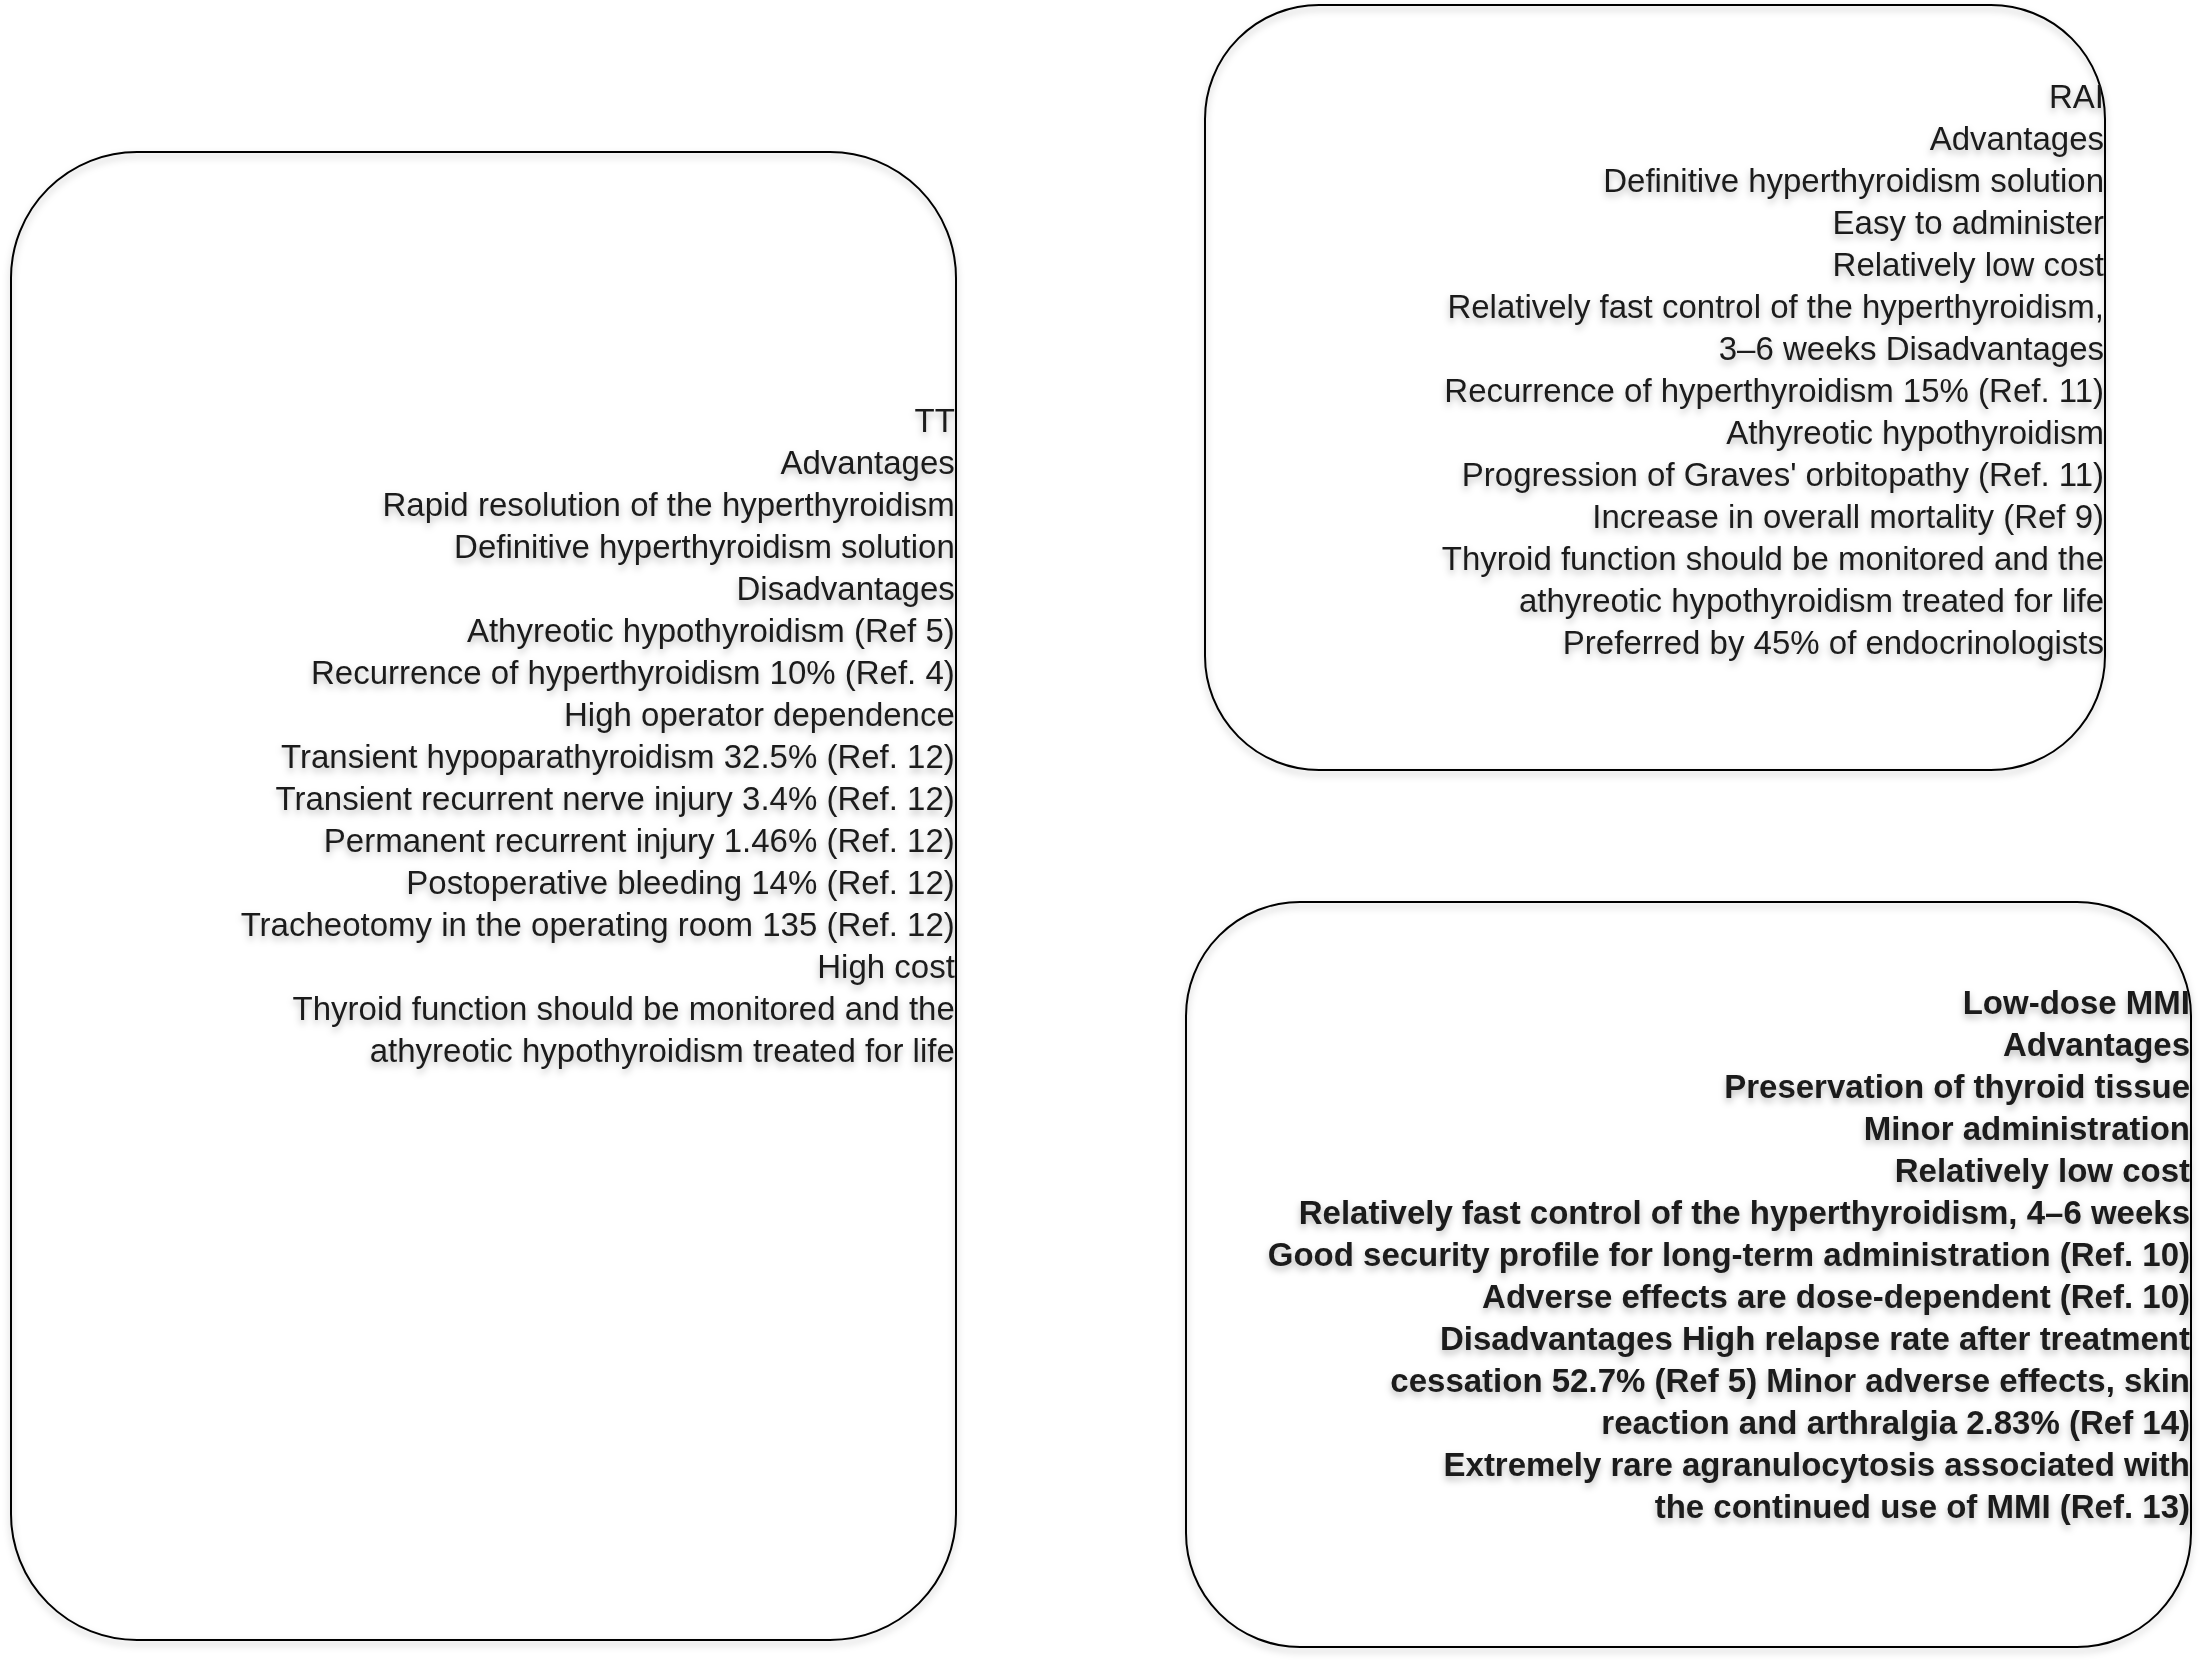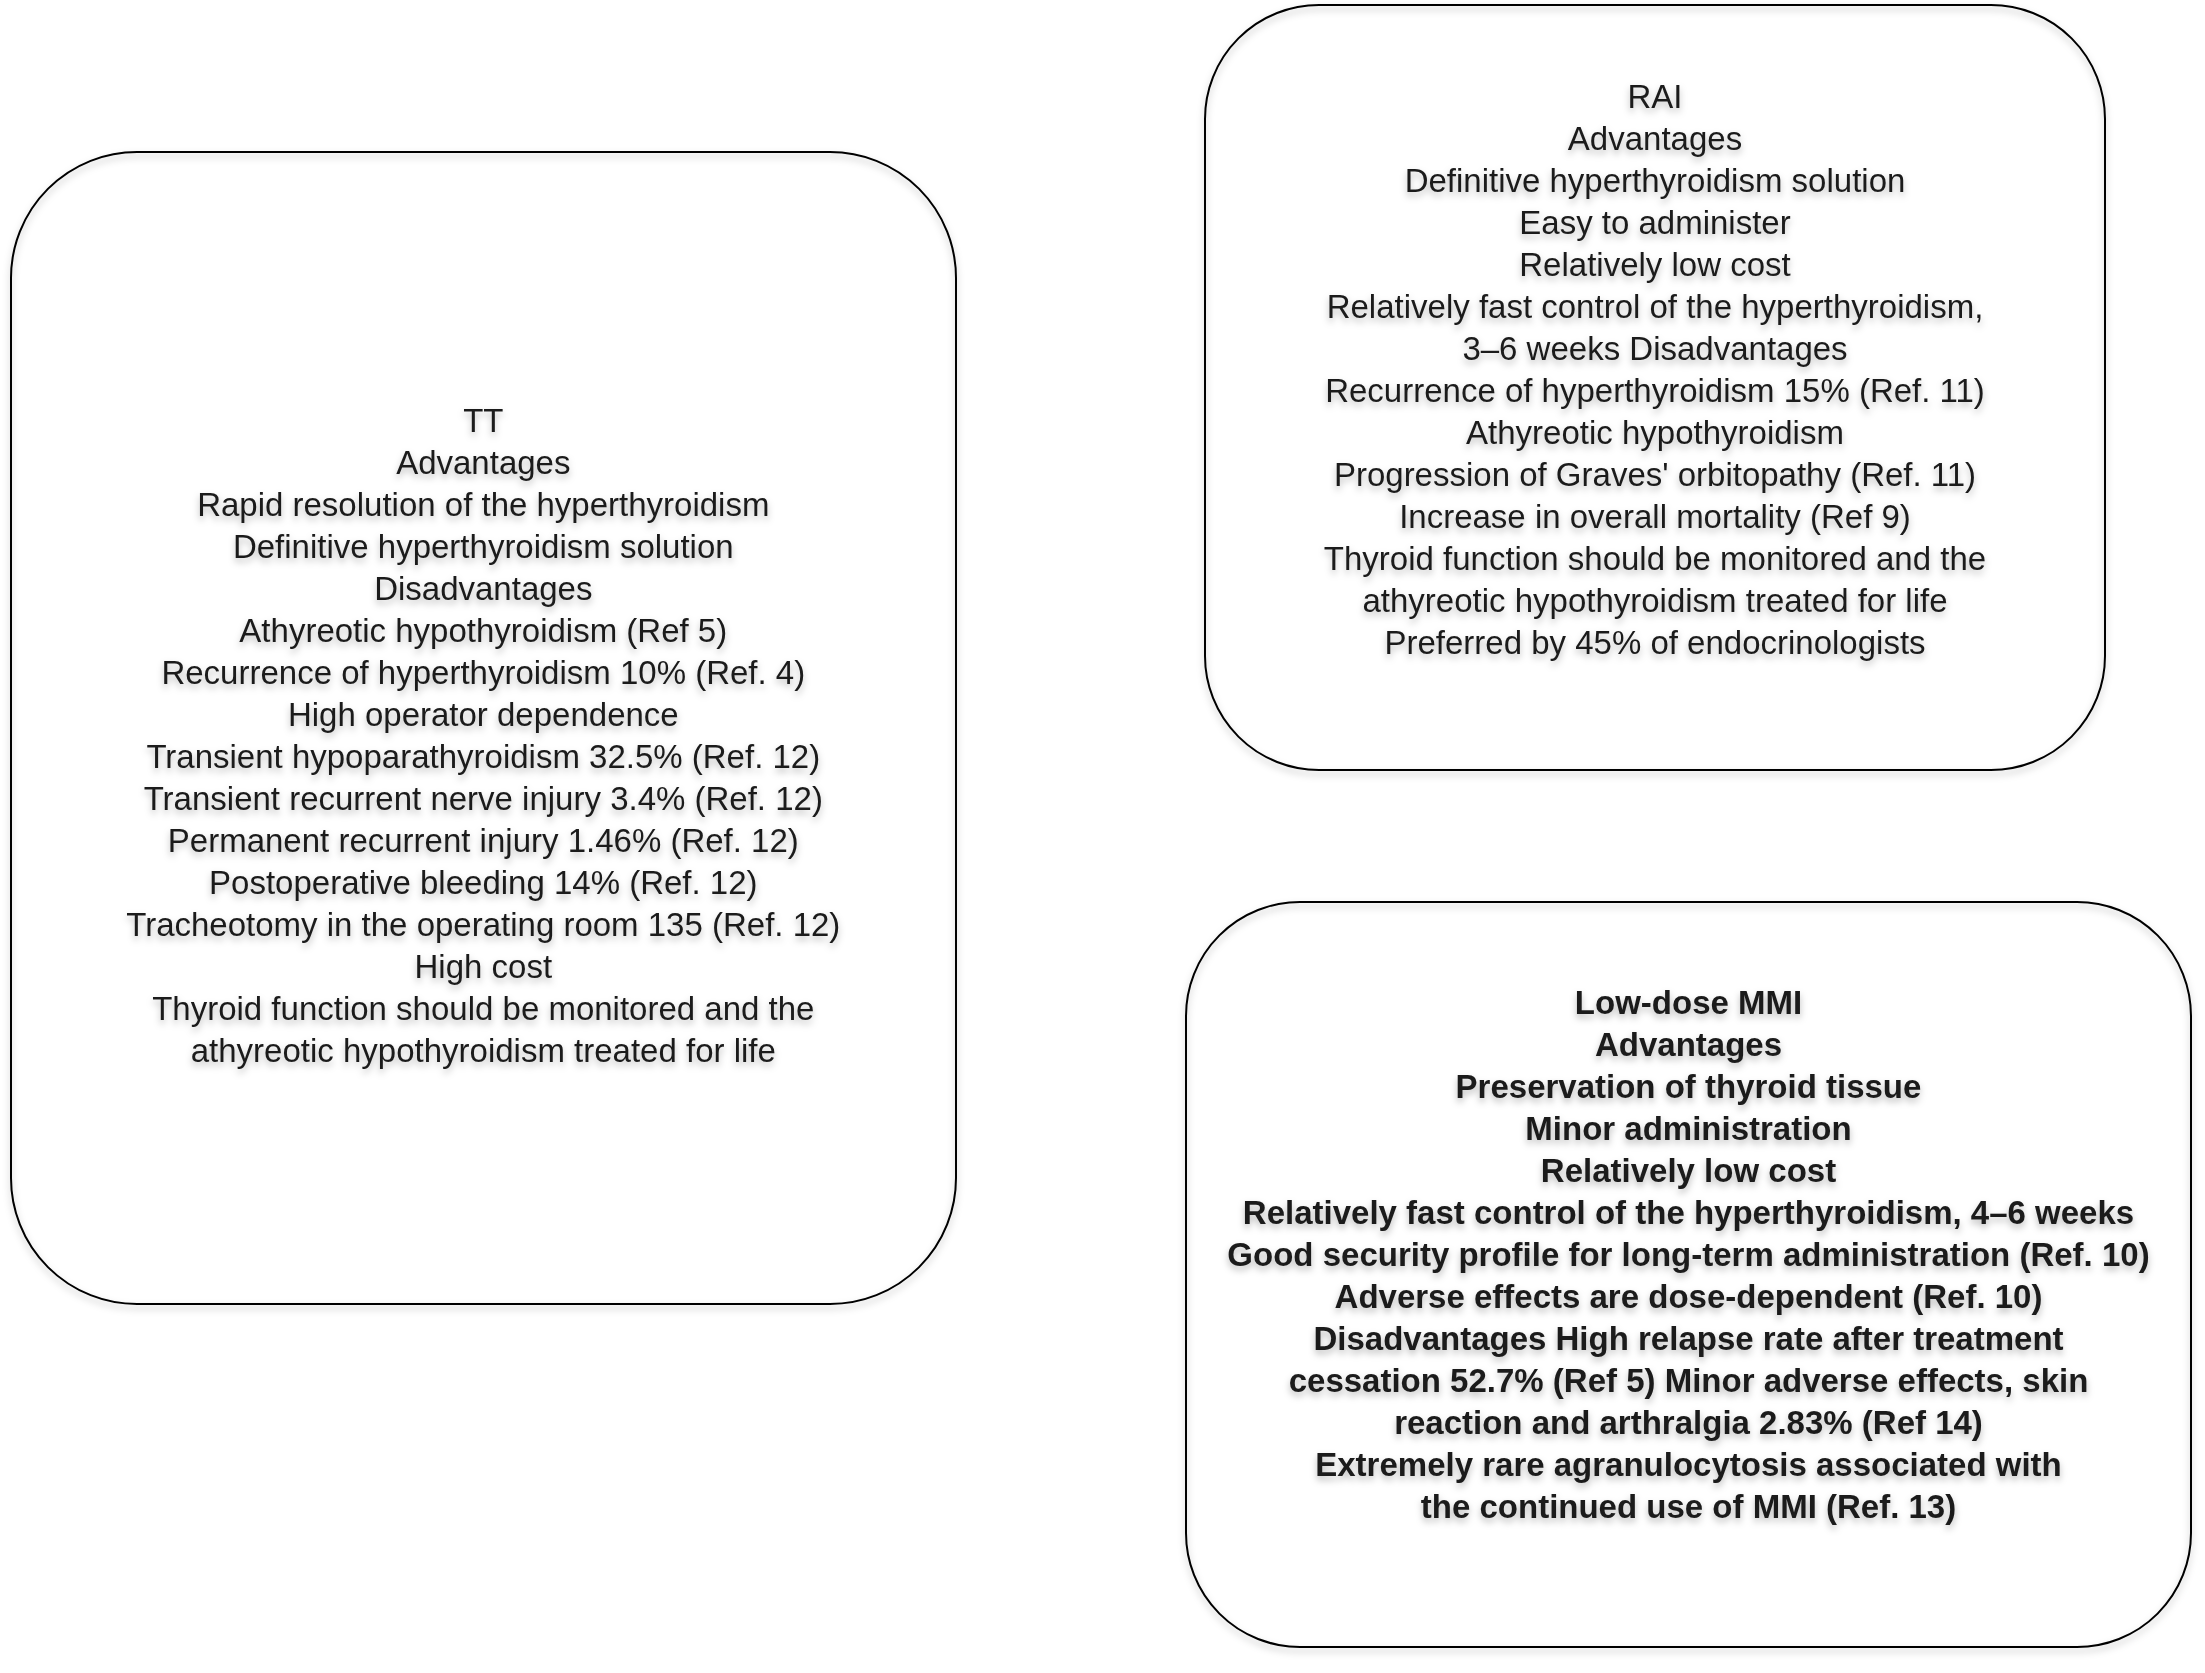--- a/index.html
+++ b/index.html
@@ -12,27 +12,27 @@
     color:#1b1b1b;
     overflow:hidden;
   }
   .panel{
     position:absolute;
     background:transparent;
     border:2.3px solid #000000;
     filter:drop-shadow(0px 4.5px 3.8px rgba(0,0,0,0.27));
     box-sizing:border-box;
   }
-  .panel-tt{ left:9.8px;  top:151px;  width:947px; height:1154px; border-radius:127px; }
+  .panel-tt{ left:9.8px;  top:151px;  width:947px; height:1490px; border-radius:127px; }
   .panel-rai{ left:1204px; top:3.8px;   width:902px; height:767px; border-radius:115px; }
   .panel-mmi{ left:1185px; top:901px; width:1007px; height:747px;  border-radius:115px; }
   .panel-text{
     position:absolute;
     left:0; right:0;
-    text-align:center;
+    text-align:right;
     font-size:33px;
     line-height:42px;
     font-weight:400;
   }
   .panel-tt  .panel-text{ top:247px; }
   .panel-rai .panel-text{ top:70px;  }
   .panel-mmi .panel-text{ top:79px;font-weight:bold; }
   .line{ white-space:nowrap; }
 </style>
 </head>

